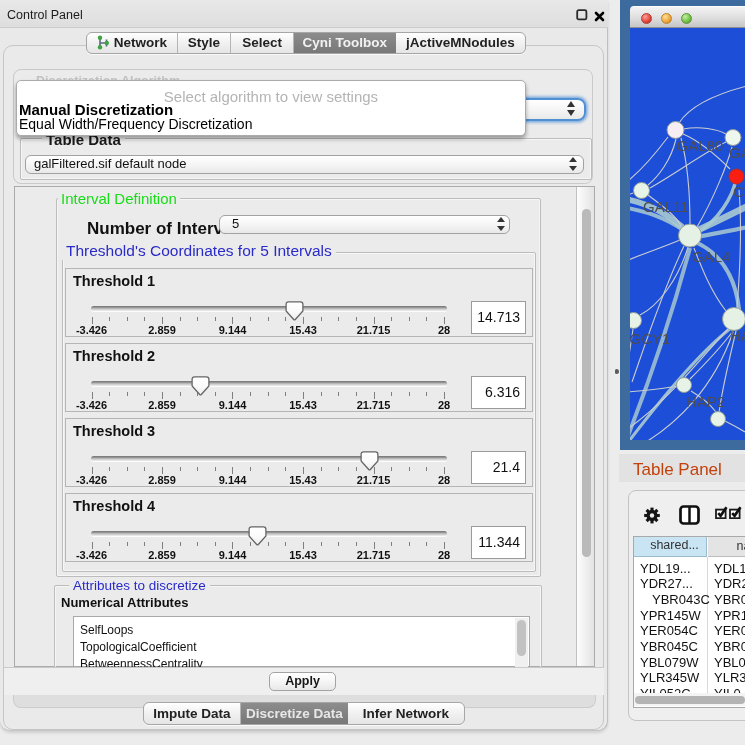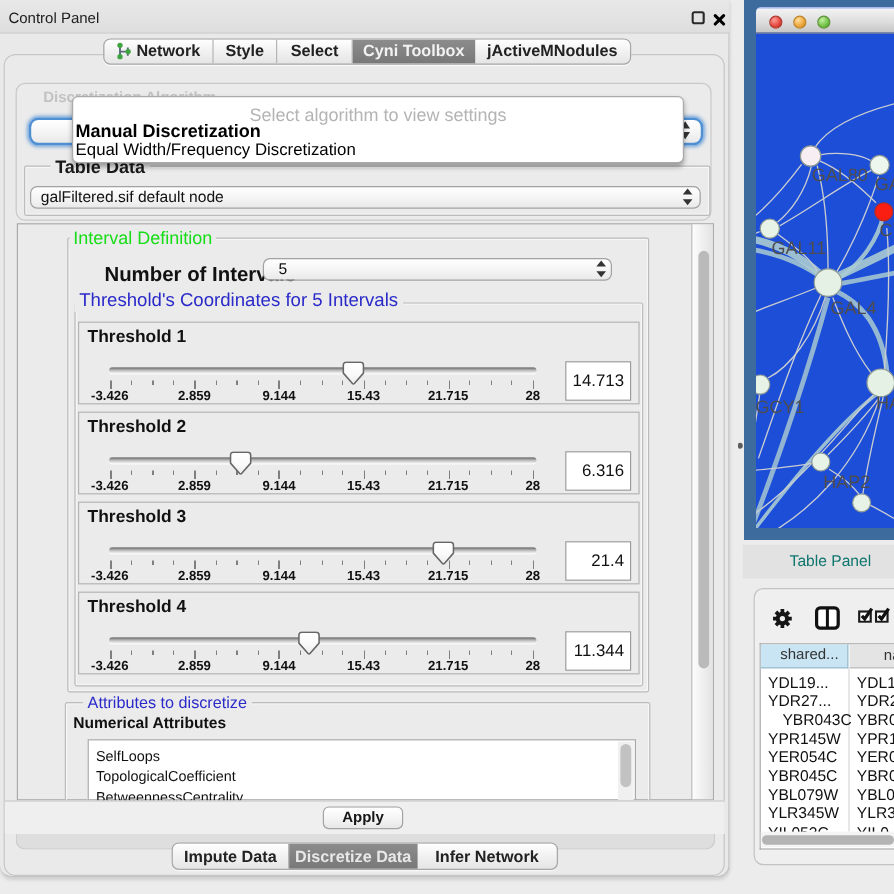--- a/index.html
+++ b/index.html
@@ -58,32 +58,32 @@
 #attrlist div { padding-left:6px; height:17px; line-height:17px; }
 #attrlist div:first-child { margin-top:5px; }
 
 #applybtn { position:absolute; left:269px; top:672px; width:67px; height:19px;
   border:1px solid #a3a3a3; border-radius:5px;
   background:linear-gradient(#ffffff,#f4f4f4 55%,#e7e7e7);
   font-size:12.5px; font-weight:bold; color:#161616; text-align:center; line-height:17.5px; }
 
 #popup { position:absolute; left:16px; top:80px; width:510px; height:56px;
   background:#ffffff; border:1px solid #ababab; border-radius:5px;
-  box-shadow:0 3px 4px rgba(0,0,0,.35); font-size:13px;margin-left:44px; }
+  box-shadow:0 3px 4px rgba(0,0,0,.35); font-size:13px; }
 
 #netwin { position:absolute; left:620px; top:0; width:125px; height:450px; background:#3e6b9e; }
 #innerwin { position:absolute; left:10px; top:6px; width:115px; height:434px;
   background:#1d4ed8; border-radius:4px 0 0 0; overflow:hidden; }
 #wintitle { position:absolute; left:0; top:0; width:115px; height:22px;
   background:linear-gradient(#f3f3f3,#dedede 55%,#c6c6c6); border-bottom:1px solid #8f8f8f;
   border-top:1px solid #fdfdfd; }
 .tl { position:absolute; top:5.5px; width:11px; height:11px; border-radius:50%; }
 #tablepanel { position:absolute; left:619px; top:454px; width:126px; height:28px;
   background:#e2e2e2; }
-#tablepanel .t { position:absolute; left:14px; top:5.5px; font-size:13px; color:#0f766e;margin-left:25px; }
+#tablepanel .t { position:absolute; left:14px; top:5.5px; font-size:17px; color:#c2410c; }
 #tablebox { position:absolute; left:628px; top:490px; width:130px; height:231px;
   border:1px solid #c3c3c3; border-radius:8px; background:#efefef; }
 </style>
 </head>
 <body>
 <div id="ctrlwin" style="box-shadow:0 2px 3px rgba(0,0,0,0.12);"></div>
 <div class="abs" style="left:615px;top:369px;width:3.5px;height:5px;background:#5c5c5c;border-radius:1.5px 2.5px 2.5px 1.5px;"></div>
 <div id="titlebar">
     <span class="t">Control Panel</span>
   <svg class="abs" style="left:576px;top:9px" width="12" height="12" viewBox="0 0 12 12">

